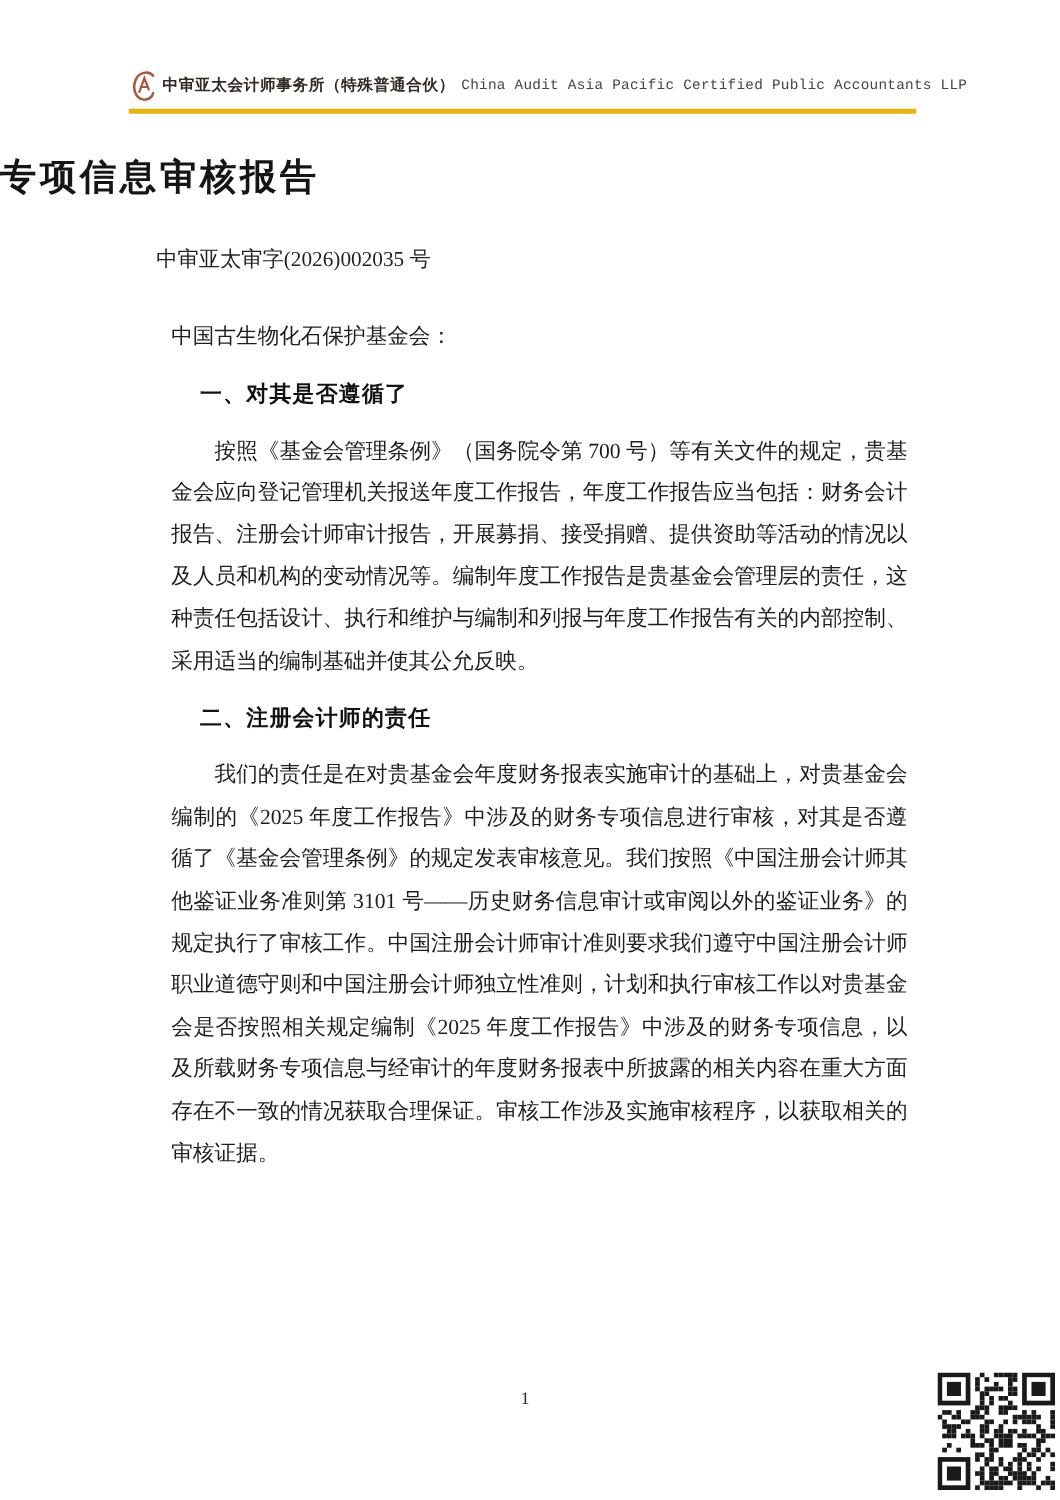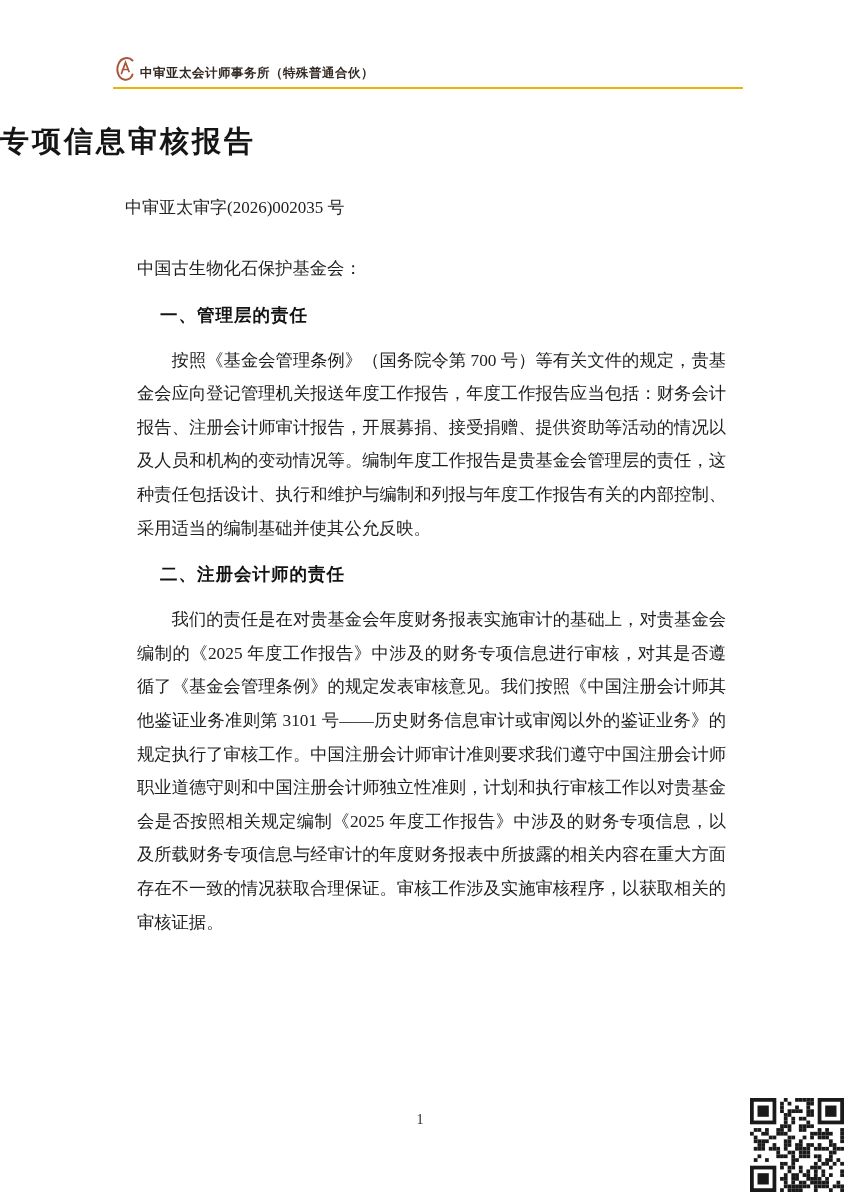--- a/index.html
+++ b/index.html
@@ -14,27 +14,27 @@
     height: 1200px;
     margin: 0 auto;
     background: #ffffff;
     overflow: hidden;
     color: #1d1d1d;
   }
   
   .letterhead {
     position: absolute;
     top: 55px;
-    left: 113px;
+    left: 103px;
     width: 630px;
     display: flex;
-    align-items: flex-end;
+    align-items: center;
     gap: 5px;
     padding-bottom: 5px;
-    border-bottom: 2px solid #eab308;
+    border-bottom: 4px solid #eab308;
     white-space: nowrap;
   }
   .logo { display: inline-flex; flex: 0 0 auto; }
   .org-cn {
     font-family: "Liberation Sans", sans-serif;
     font-weight: bold;
     font-size: 12.5px;
     letter-spacing: 0.5px;
     color: #332a24;
   }
@@ -117,29 +117,30 @@
     <span class="logo">
       <svg width="22" height="27" viewBox="0 0 22 27" aria-hidden="true">
         <g fill="none" stroke="#a8573b" stroke-width="2" stroke-linecap="round">
           <path d="M19.5,5.5 C16,1.5 8,2.5 5.5,9 C2.5,16.5 6,23.5 11,24.5 C15.5,25.5 19,22.5 19.5,19.5"></path>
           <path d="M8.5,18.5 L12.5,7.5 L16,16.5" stroke-width="1.8"></path>
           <path d="M9.5,14.5 L15,14.5" stroke-width="1.6"></path>
         </g>
       </svg>
     </span>
     <span class="org-cn">中审亚太会计师事务所（特殊普通合伙）</span>
+    <span class="org-en">China Audit Asia Pacific Certified Public Accountants LLP</span>
   </header>
 
   <h1 class="title">专项信息审核报告</h1>
 
   <div class="ref">中审亚太审字(2026)002035 号</div>
 
   <main class="doc-body">
     <p class="addressee">中国古生物化石保护基金会：</p>
-    <h2 class="sec-heading">一、管理层的责任</h2>
+    <h2 class="sec-heading">一、对其是否遵循了</h2>
     <p>按照《基金会管理条例》（国务院令第 700 号）等有关文件的规定，贵基金会应向登记管理机关报送年度工作报告，年度工作报告应当包括：财务会计报告、注册会计师审计报告，开展募捐、接受捐赠、提供资助等活动的情况以及人员和机构的变动情况等。编制年度工作报告是贵基金会管理层的责任，这种责任包括设计、执行和维护与编制和列报与年度工作报告有关的内部控制、采用适当的编制基础并使其公允反映。</p>
     <h2 class="sec-heading">二、注册会计师的责任</h2>
     <p>我们的责任是在对贵基金会年度财务报表实施审计的基础上，对贵基金会编制的《2025 年度工作报告》中涉及的财务专项信息进行审核，对其是否遵循了《基金会管理条例》的规定发表审核意见。我们按照《中国注册会计师其他鉴证业务准则第 3101 号——历史财务信息审计或审阅以外的鉴证业务》的规定执行了审核工作。中国注册会计师审计准则要求我们遵守中国注册会计师职业道德守则和中国注册会计师独立性准则，计划和执行审核工作以对贵基金会是否按照相关规定编制《2025 年度工作报告》中涉及的财务专项信息，以及所载财务专项信息与经审计的年度财务报表中所披露的相关内容在重大方面存在不一致的情况获取合理保证。审核工作涉及实施审核程序，以获取相关的审核证据。</p>
   </main>
 
   <div class="page-number">1</div>
 
   <div class="qr">
     <svg aria-hidden="true" viewBox="0 0 100 100">
         <g fill="#1a1a1a">

